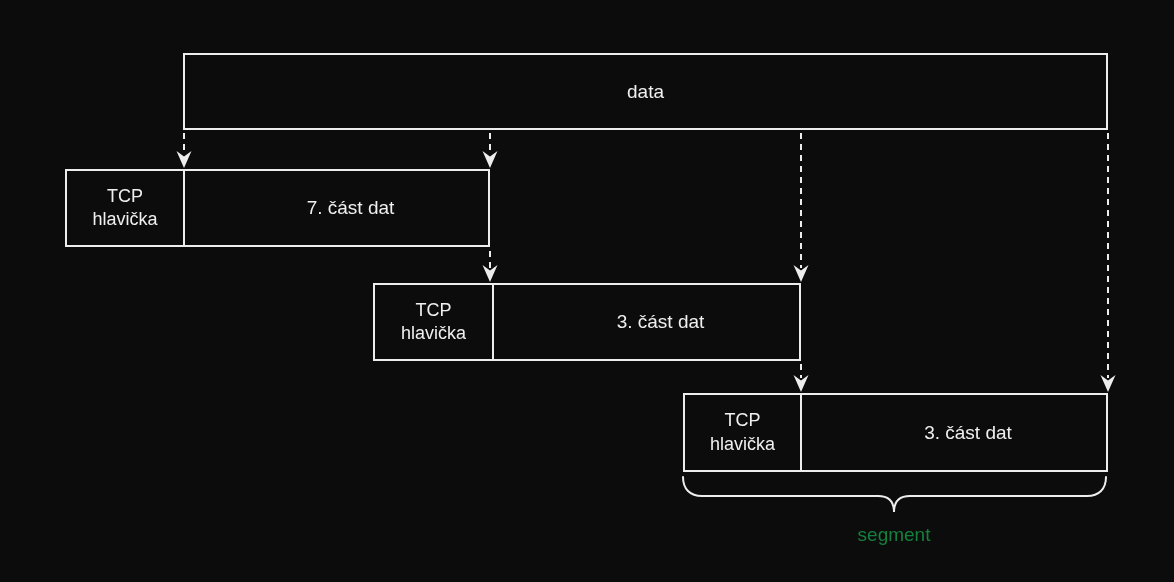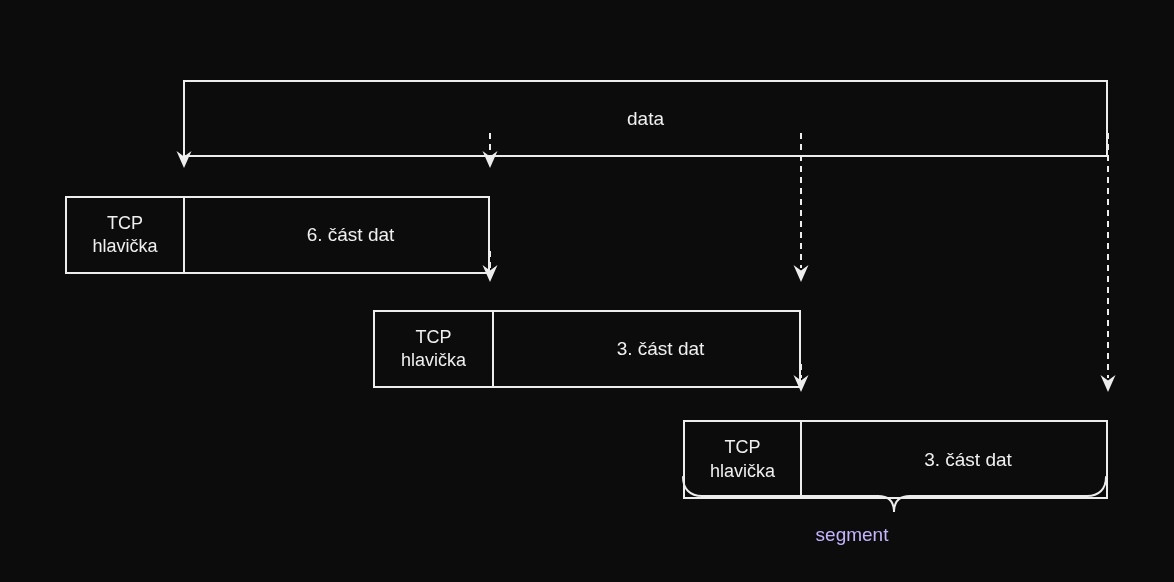--- a/index.html
+++ b/index.html
@@ -16,21 +16,20 @@
     color: #efefef;
     overflow: hidden;
   }
   .box {
     position: absolute;
     box-sizing: border-box;
     border: 2px solid #ededed;
     display: flex;
     align-items: stretch;
     background: #0c0c0c;
-    margin-top: 27px;
   }
   .data-box {
     left: 183px;
     top: 53px;
     width: 925px;
     height: 77px;
     align-items: center;
     justify-content: center;
   }
   .data-box .label {
@@ -71,42 +70,42 @@
     color: #f0f0f0;
   }
   .overlay-svg {
     position: absolute;
     left: 0;
     top: 0;
     pointer-events: none;
   }
   .brace-label {
     position: absolute;
-    left: 752px;
+    left: 794px;
     top: 524px;
     width: 200px;
     text-align: center;
     font-size: 19px;
-    color: #c4b5fd;
+    color: #15803d;
   }
 </style>
 </head>
 <body>
 
 <div class="canvas">
 
   <div class="box data-box">
     <span class="label">data</span>
   </div>
 
   <div class="box segment-box seg1">
     <div class="header-cell">
       <div class="header-text">TCP hlavička</div>
     </div>
-    <div class="body-cell">6. část dat</div>
+    <div class="body-cell">7. část dat</div>
   </div>
 
   <div class="box segment-box seg2">
     <div class="header-cell">
       <div class="header-text">TCP hlavička</div>
     </div>
     <div class="body-cell">3. část dat</div>
   </div>
 
   <div class="box segment-box seg3">

